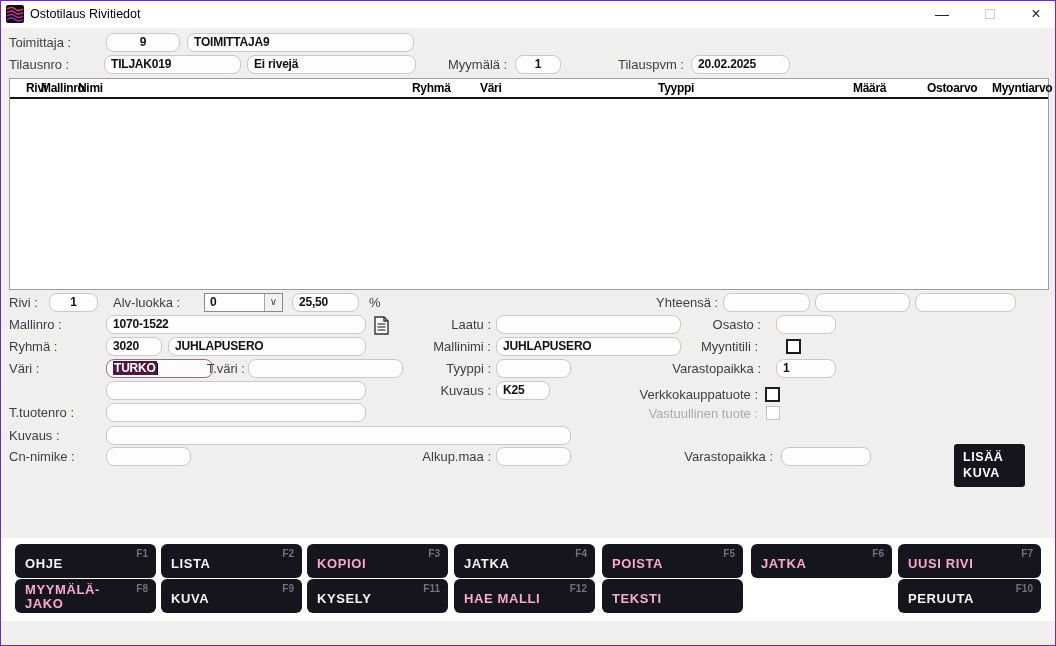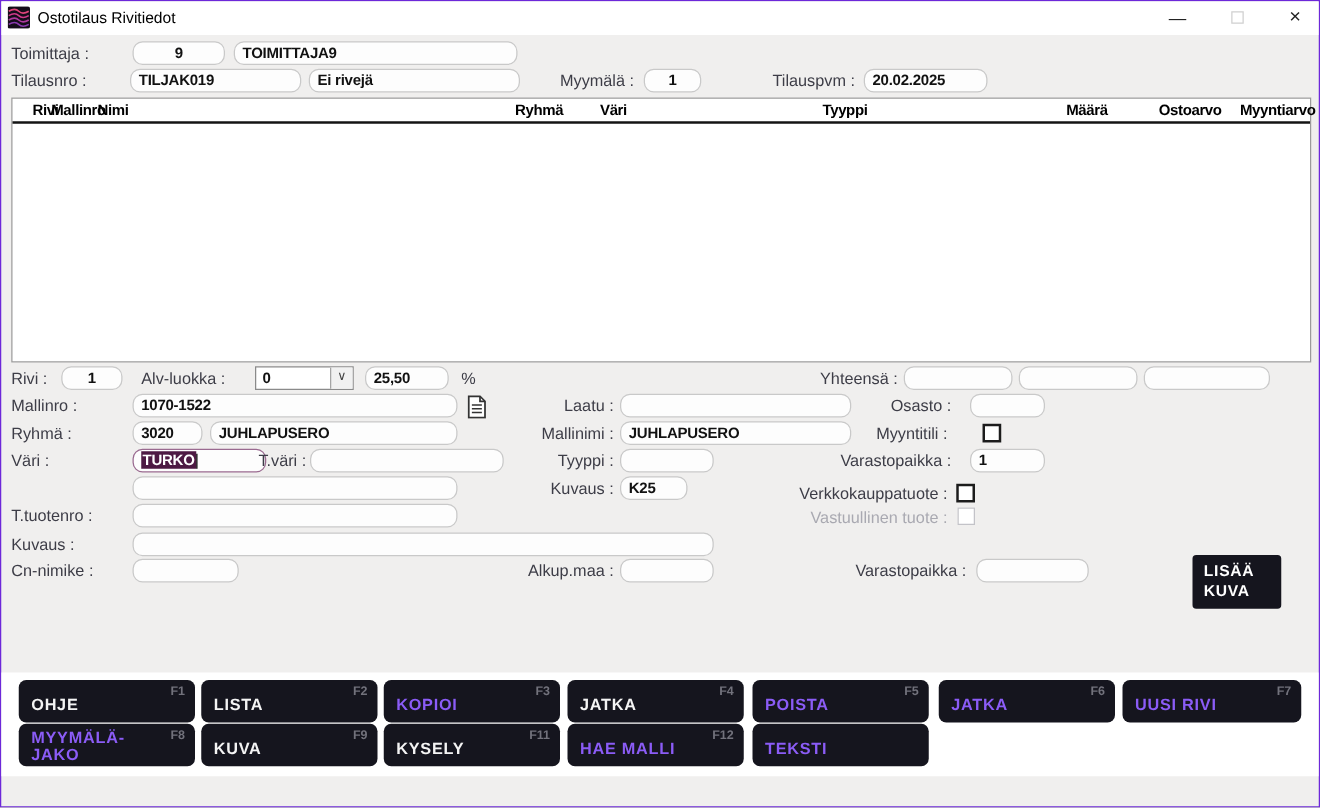--- a/index.html
+++ b/index.html
@@ -40,21 +40,21 @@
   .combo .carr { position:absolute; right:0; top:0; width:18px; height:17px; background:#f1f1f1; border-left:1px solid #a5a5a5; text-align:center; line-height:16px; font-size:10px; color:#444; }
   
   #grid { position:absolute; left:8px; top:77px; width:1040px; height:212px; background:#fff; border:1px solid #9b9b9b; }
   #grid-header { position:absolute; left:0; top:0; width:100%; height:20px; border-bottom:2px solid #141414; }
   #grid-header span { position:absolute; top:2px; font-size:12px; font-weight:700; color:#000; letter-spacing:-0.3px; }
   
   #doc-icon { position:absolute; left:372px; top:315px; width:17px; height:19px; }
   
   .fbtn { position:absolute; width:141px; height:34px; background:#15151e; border-radius:6px; }
   .fbtn .bl { position:absolute; left:10px; bottom:7px; font-size:13px; font-weight:700; letter-spacing:0.6px; color:#f4f4f4; white-space:nowrap; }
-  .fbtn.disabled .bl { color:#8b5cf6; }
+  .fbtn.disabled .bl { color:#f9a8d4; }
   .fbtn .fk { position:absolute; top:4px; right:8px; font-size:10px; font-weight:700; color:#72727c; }
   .fbtn.wrap2 .bl { bottom:auto; top:4px; width:95px; white-space:normal; line-height:14px; }
   #lisaa-kuva { position:absolute; left:953px; top:443px; width:71px; height:43px; background:#15151e; border-radius:3px; color:#fff; font-size:12.5px; font-weight:700; letter-spacing:0.6px; padding:5px 0 0 9px; line-height:16px; }
   
   #btn-zone { position:absolute; left:0; top:537px; width:100%; height:83px; background:#fff; }
   #statusbar { position:absolute; left:0; top:620px; width:100%; height:26px; background:#f3f3f3; border-top:1px solid #2b2b2b; }
   #status-panel { position:absolute; left:25px; top:2px; right:0; height:21px; background:#fff; border:1px solid #8f8f8f; border-right:none; }
   #status-text { position:absolute; left:5px; top:2px; font-size:13px; color:#000; }
   .pct { font-size:13px; color:#3d3d47; }
 </style>
@@ -224,15 +224,19 @@
     <span class="fk">F11</span>
   </div>
   <div class="fbtn disabled" style="left:453px; top:578px;">
     <span class="bl">HAE MALLI</span>
     <span class="fk">F12</span>
   </div>
   <div class="fbtn disabled" style="left:601px; top:578px;">
     <span class="bl">TEKSTI</span>
     <span class="fk"></span>
   </div>
+  <div class="fbtn" style="left:897px; top:578px; width:143px;">
+    <span class="bl">PERUUTA</span>
+    <span class="fk">F10</span>
+  </div>
 
 
 </div>
 
 </body></html>

